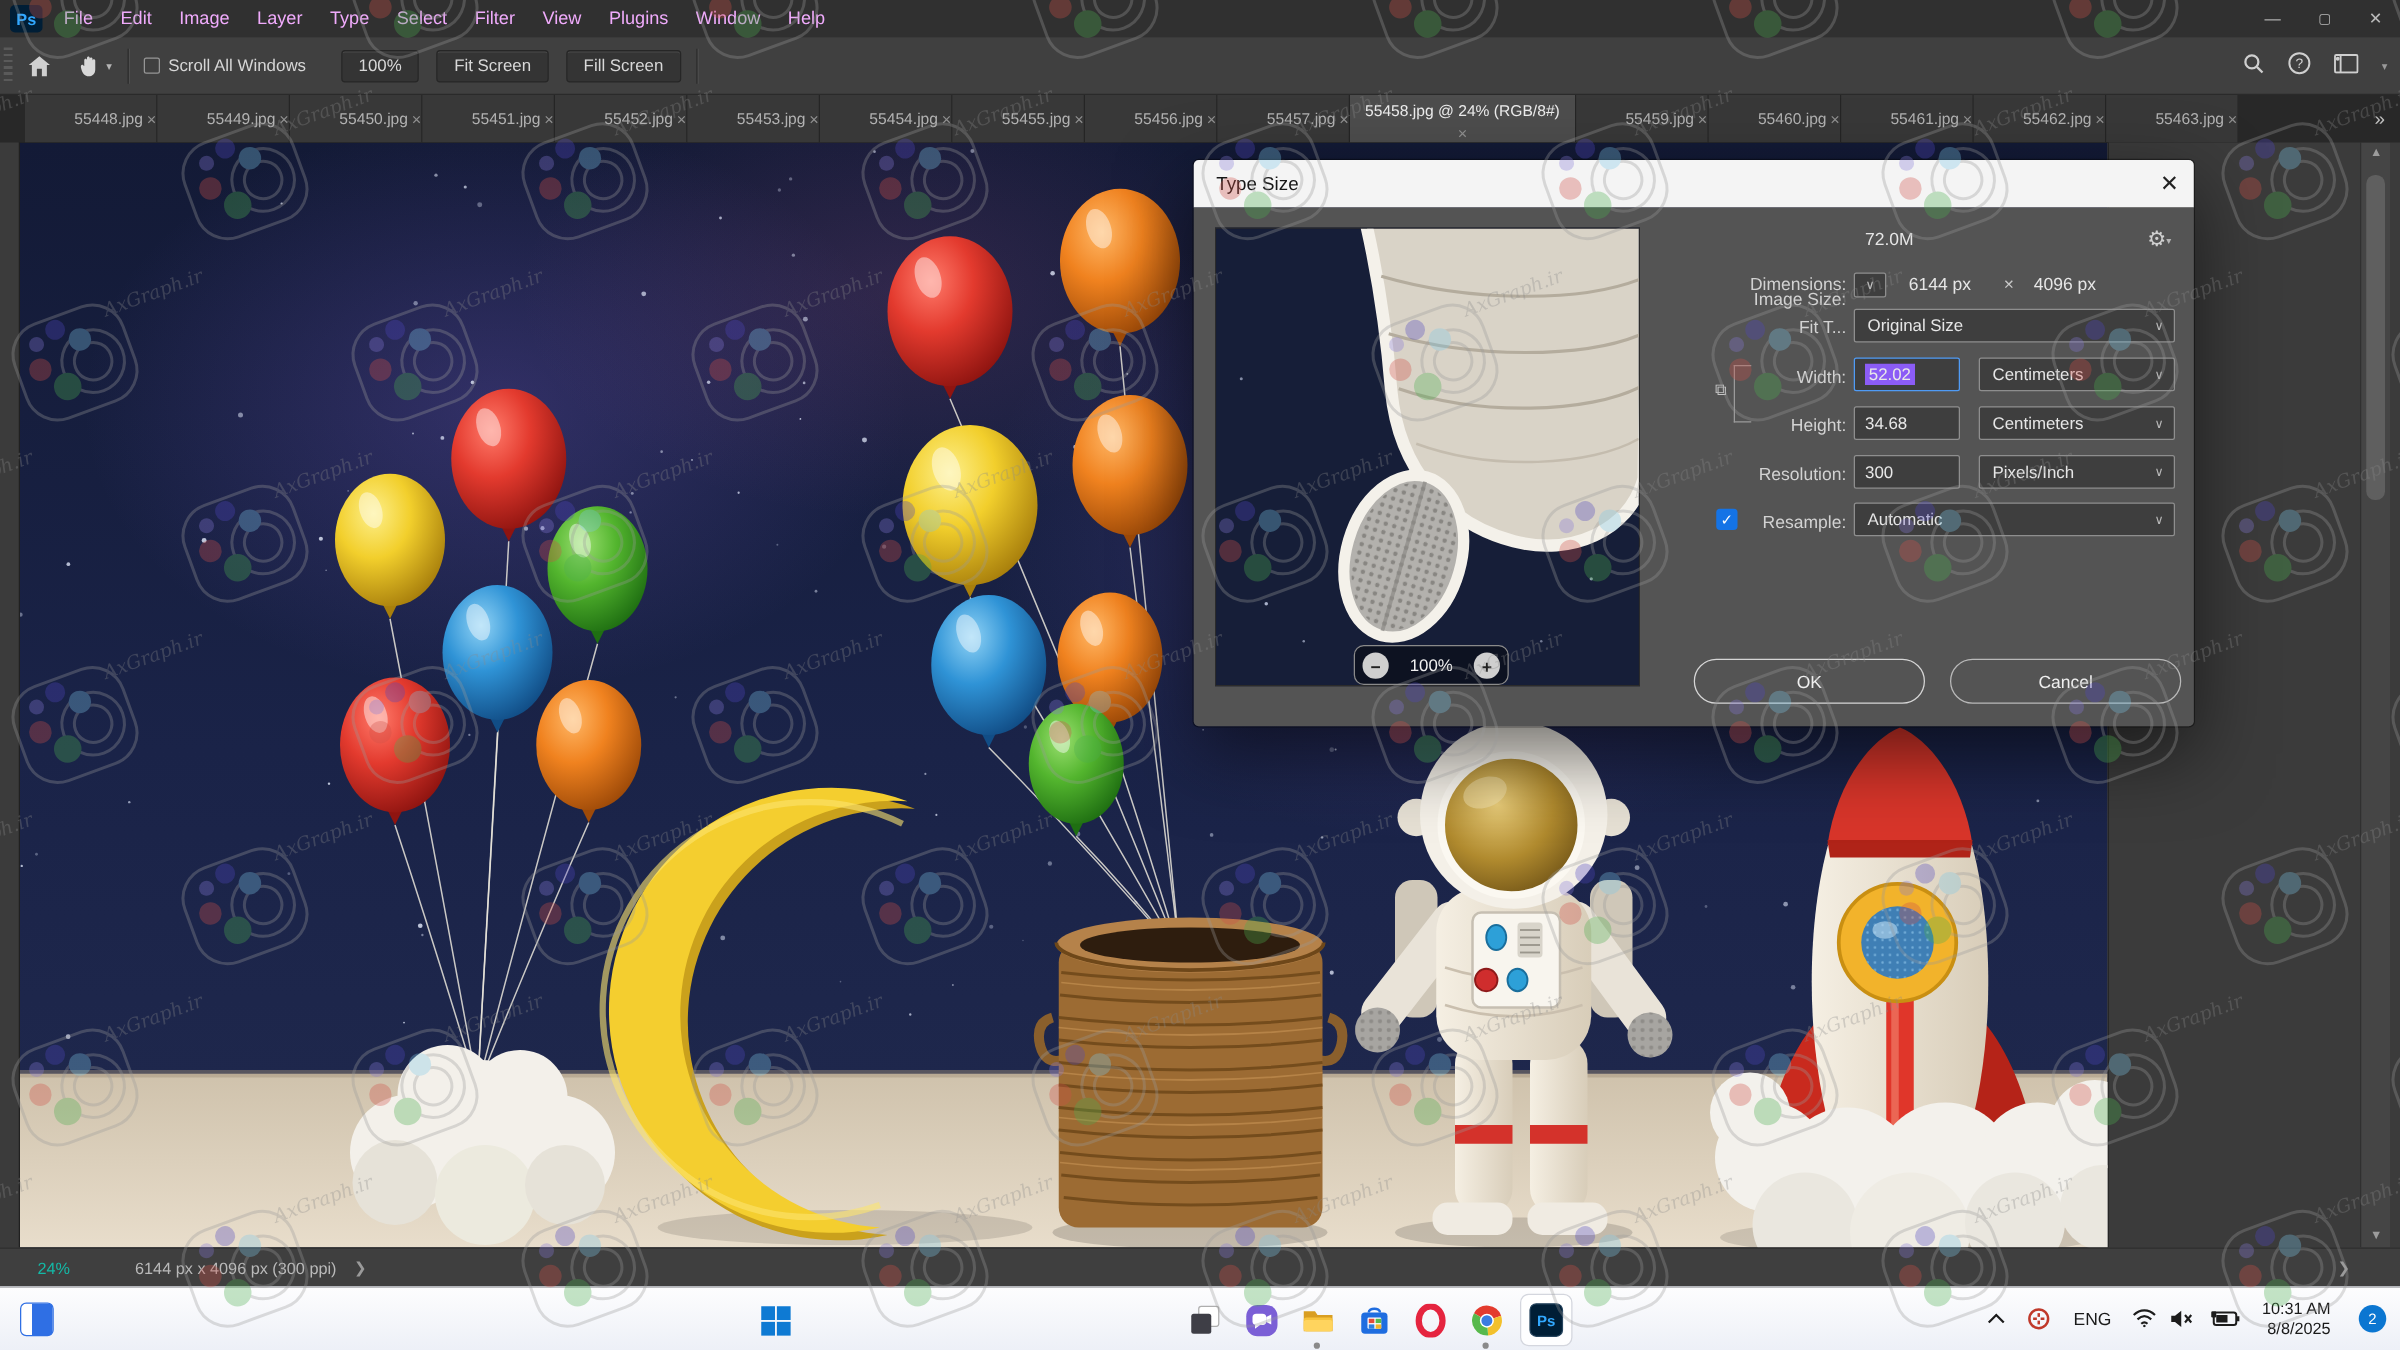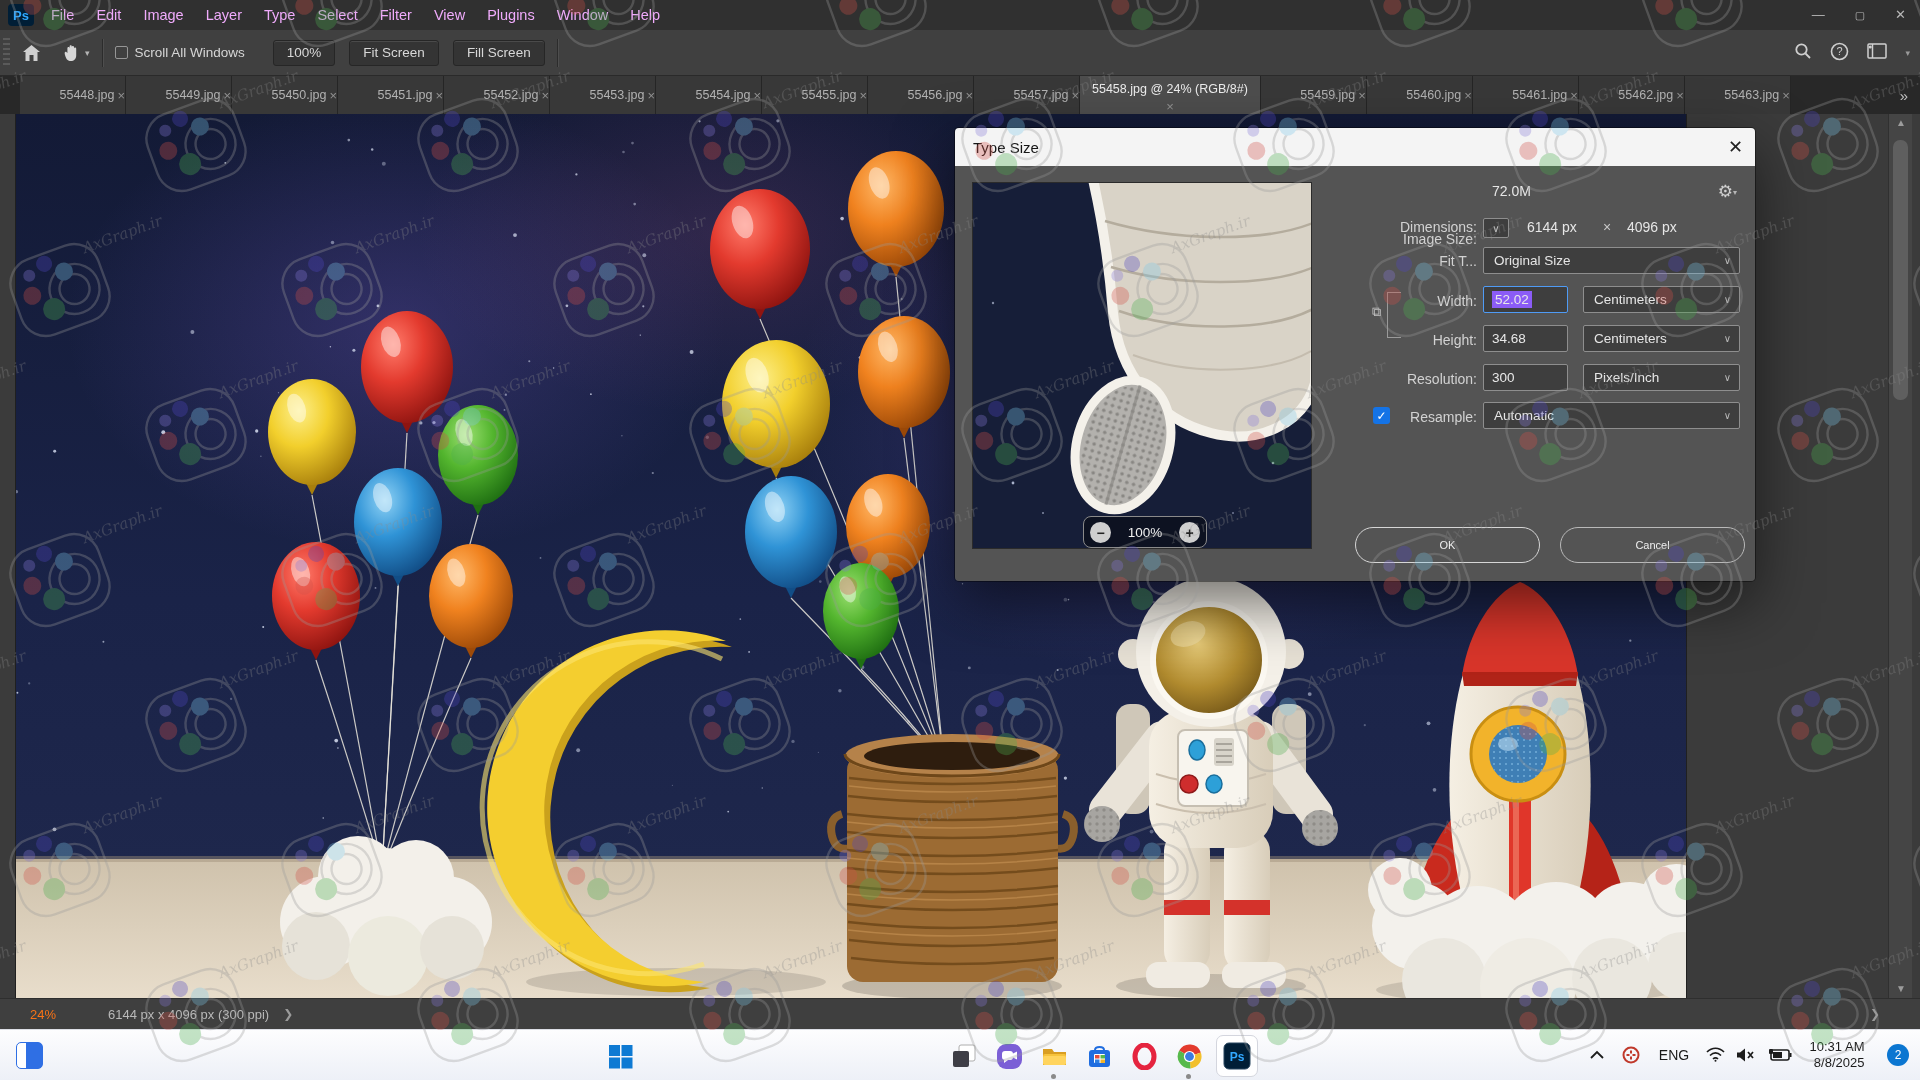--- a/index.html
+++ b/index.html
@@ -43,21 +43,21 @@
   
   .workspace{position:absolute;left:0;top:114px;width:1920px;height:884px;background:#3b3b3b;z-index:1;}
   .canvas-scene{position:absolute;left:16px;top:0;width:1670px;height:884px;box-shadow:0 0 0 1px rgba(0,0,0,.45);}
   .v-scrollbar{position:absolute;right:8px;top:0;width:24px;height:884px;background:#454545;border-left:1px solid #303030;}
   .v-scrollbar .arr{position:absolute;left:0;width:24px;height:18px;color:#9c9c9c;font-size:10px;text-align:center;line-height:18px;}
   .v-thumb{position:absolute;left:4px;top:26px;width:15px;height:260px;background:#5f5f5f;border-radius:7px;}
 
   
   .statusbar{position:absolute;left:0;top:998px;width:1920px;height:31px;background:#3f3f3f;
              border-top:1px solid #2e2e2e;display:flex;align-items:center;color:#cfcfcf;font-size:13px;z-index:4;}
-  .sb-zoom{margin-left:30px;color:#f97316;}
+  .sb-zoom{margin-left:30px;color:#14b8a6;}
   .sb-doc{margin-left:52px;color:#b9b9b9;}
   .sb-arrow{margin-left:14px;color:#9a9a9a;font-size:12px;}
   .sb-right{position:absolute;right:40px;color:#9a9a9a;font-size:12px;}
 
   
   .dialog{position:absolute;left:955px;top:128px;width:800px;height:453px;z-index:6;
           border-radius:4px;box-shadow:0 22px 60px rgba(0,0,0,.55),0 0 0 1px rgba(0,0,0,.4);}
   .dlg-title{position:absolute;left:0;top:0;width:800px;height:38px;background:#f4f4f4;border-radius:4px 4px 0 0;
              display:flex;align-items:center;color:#161616;font-size:15px;}
   .dlg-title-text{margin-left:18px;}
@@ -81,21 +81,21 @@
   .dim-chip{position:absolute;left:528px;width:26px;height:20px;border:1px solid #8e8e8e;border-radius:2px;
             background:#3e3e3e;color:#c8c8c8;font-size:10px;display:flex;align-items:center;justify-content:center;}
   .gear{position:absolute;right:18px;color:#d0d0d0;font-size:17px;}
   .gear .gchev{font-size:8px;vertical-align:2px;color:#b5b5b5;}
   .chain-bracket{position:absolute;left:432px;top:126px;width:14px;height:46px;
                  border-left:1px solid #9a9a9a;border-top:1px solid #9a9a9a;border-bottom:1px solid #9a9a9a;}
   .chain{position:absolute;left:417px;top:138px;color:#c5c5c5;font-size:13px;}
   .resample-check{position:absolute;left:418px;top:241px;width:17px;height:17px;background:#1473e6;border-radius:3px;
                   color:#fff;font-size:12px;display:flex;align-items:center;justify-content:center;}
   .dlg-btn{position:absolute;top:361px;width:185px;height:36px;border:1.5px solid #d6d6d6;border-radius:18px;
-           color:#efefef;font-size:11px;display:flex;align-items:center;justify-content:center;background:transparent;}
+           color:#efefef;font-size:14px;display:flex;align-items:center;justify-content:center;background:transparent;}
   .dlg-btn.cancel{border-color:#b9b9b9;}
 
   
   .taskbar{position:absolute;left:0;top:1029px;width:1920px;height:51px;z-index:5;
            background:linear-gradient(180deg,#fdfdfe,#edf0f7);border-top:1px solid #dddfe6;}
   .tb-left-app{position:absolute;left:16px;top:12px;width:27px;height:27px;border-radius:5px;overflow:hidden;
                border:1px solid #2f6fe4;background:linear-gradient(90deg,#ffffff 0 34%,#2f6fe4 34% 100%);}
   .tb-icon{position:absolute;top:8px;width:36px;height:36px;display:flex;align-items:center;justify-content:center;border-radius:6px;}
   .tb-search{position:absolute;left:652px;top:7px;width:272px;height:37px;background:#fff;border:1px solid #d0d0d6;
              border-radius:19px;display:flex;align-items:center;box-shadow:0 1px 2px rgba(0,0,0,.08);}

